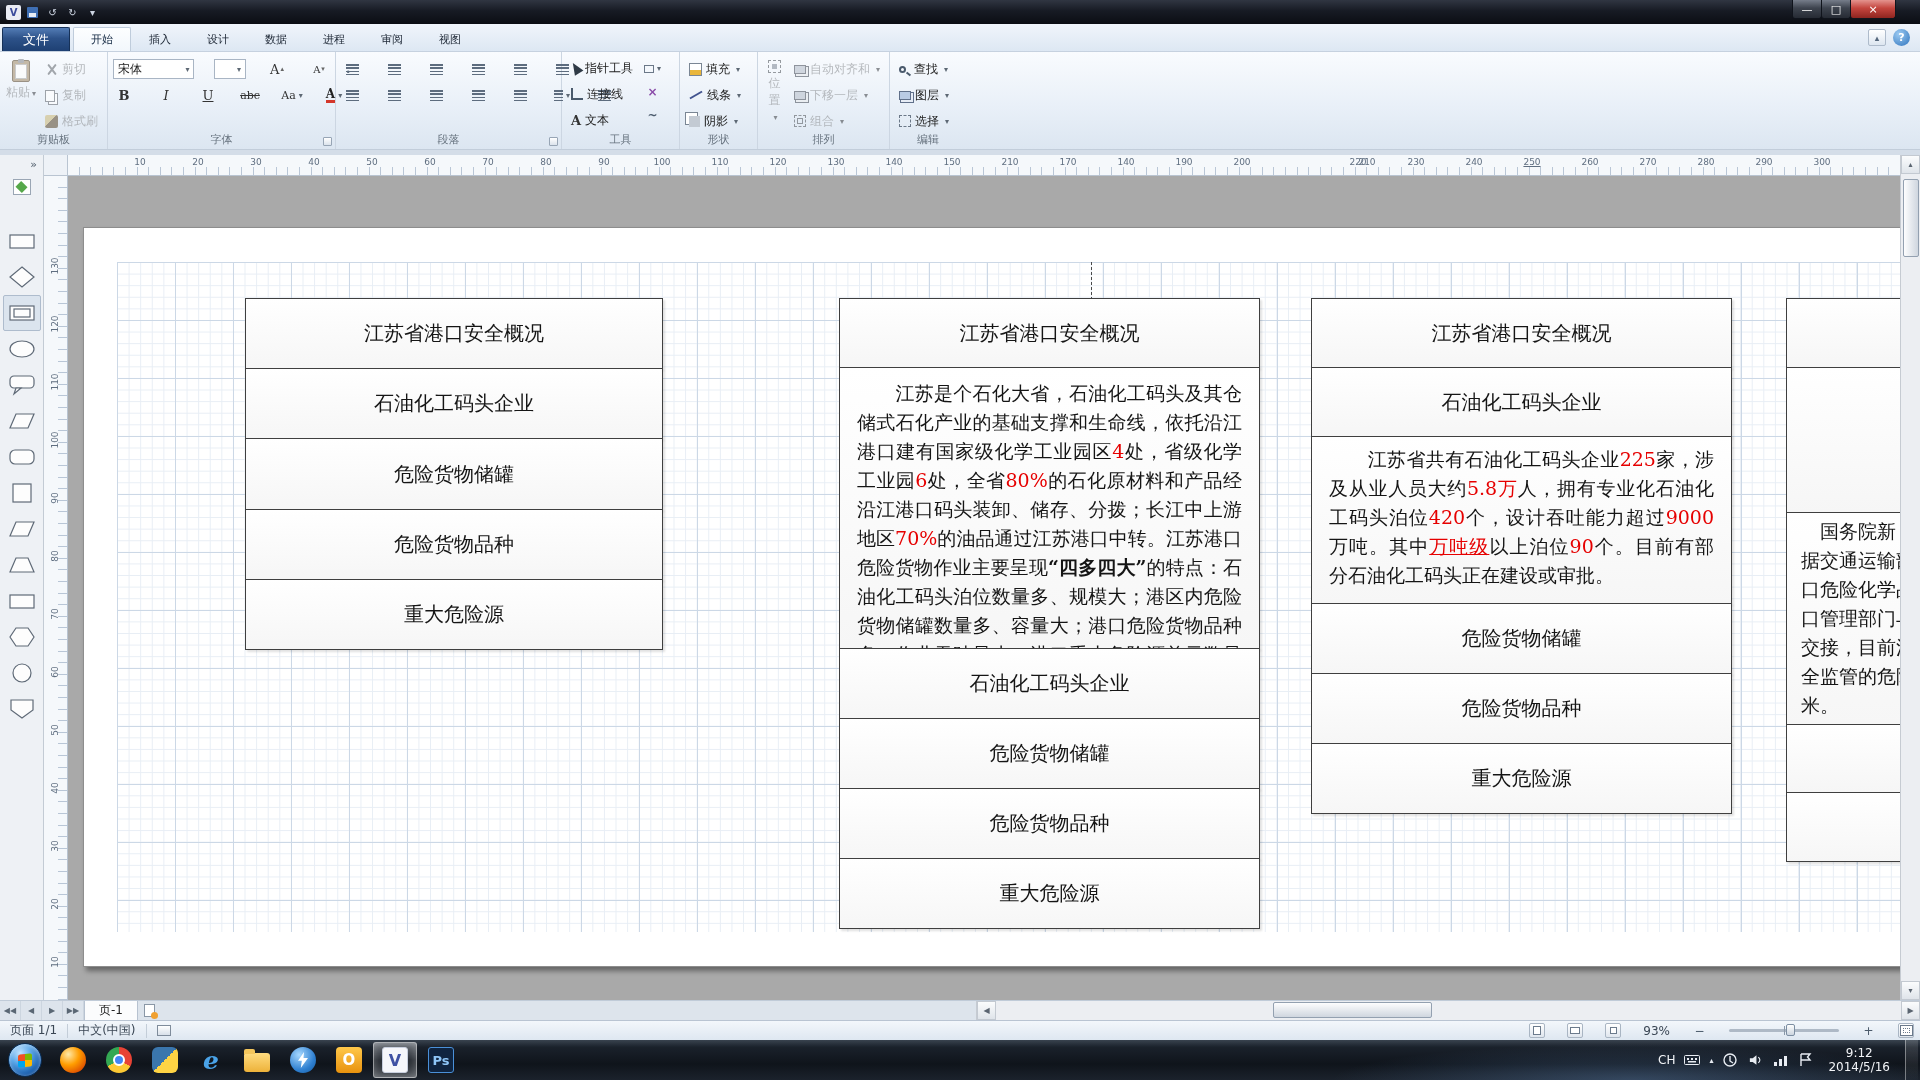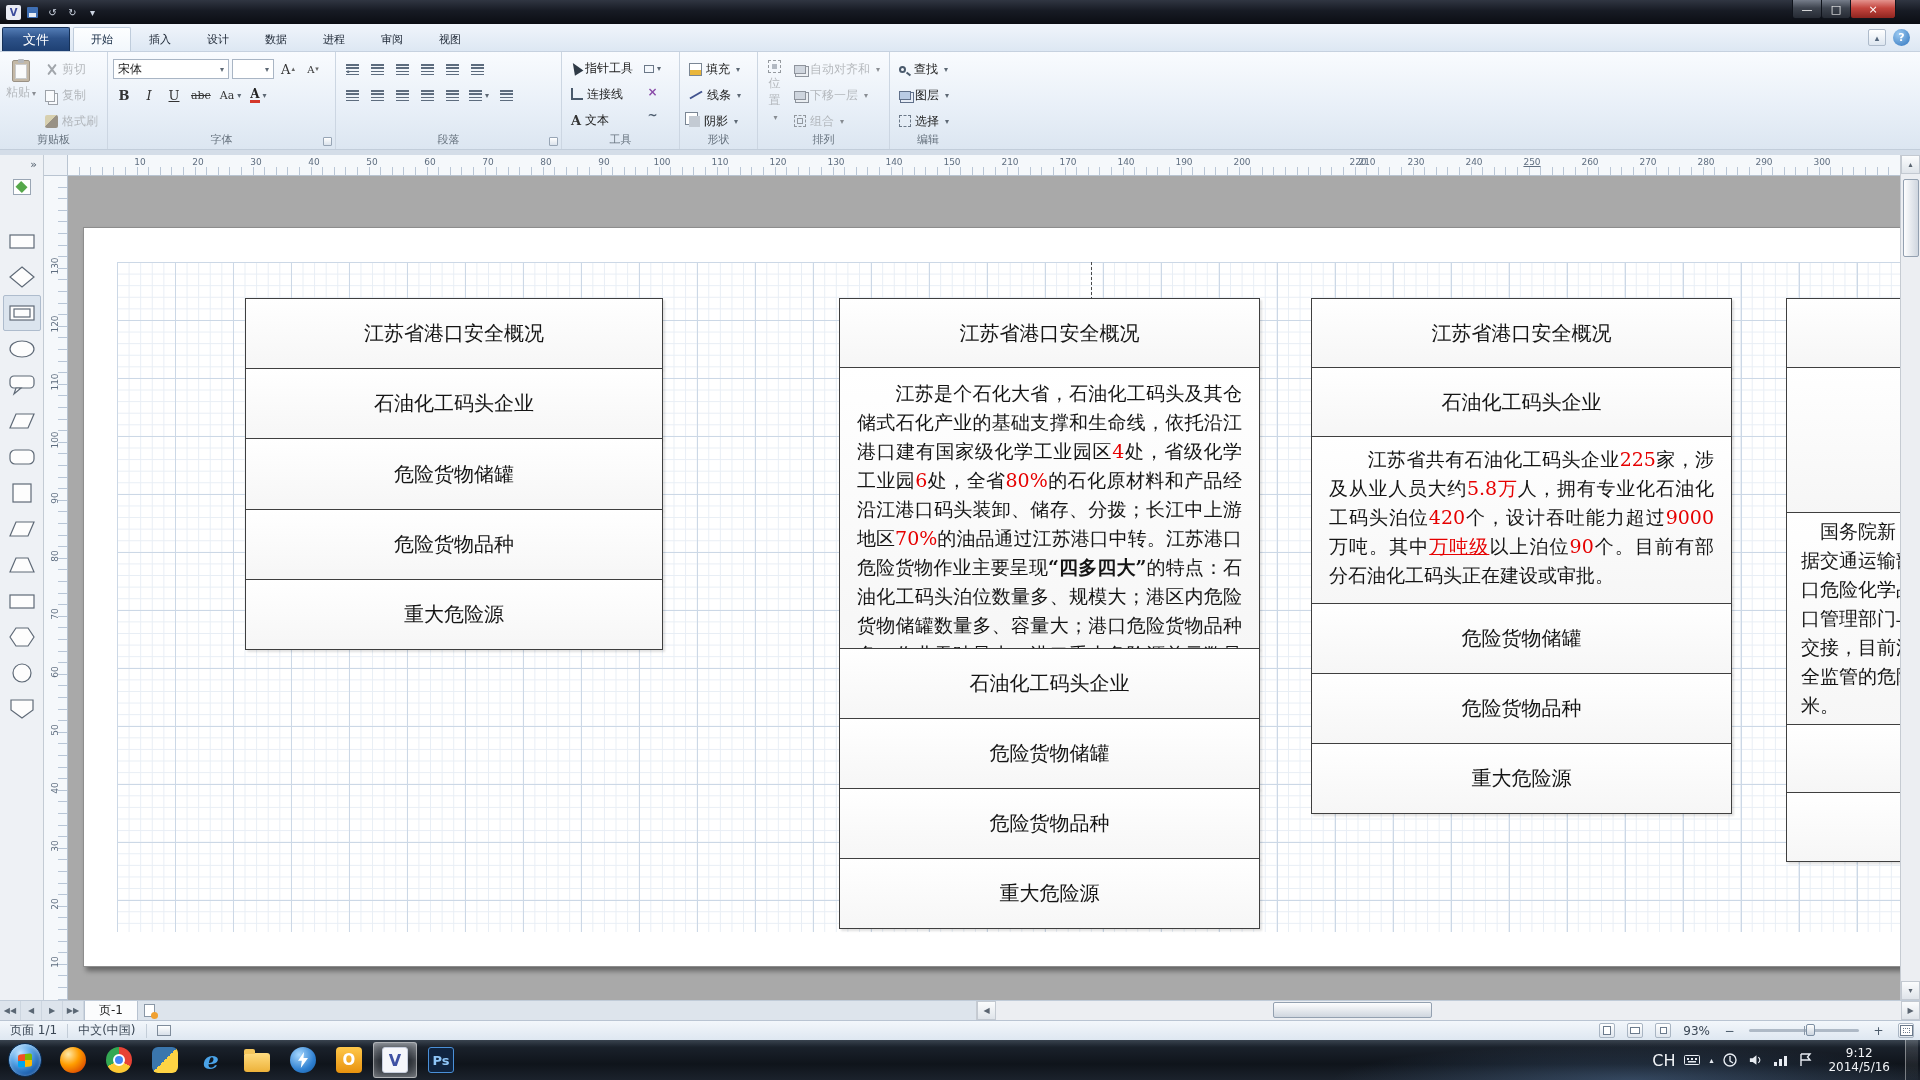--- a/index.html
+++ b/index.html
@@ -41,21 +41,21 @@
   
   #ribbon{position:absolute;left:0;top:52px;width:100%;height:98px;
     background:linear-gradient(#f9fbfe,#e9f0f8 55%,#dce6f1);border-bottom:1px solid #c2cdda;display:flex}
   #ribbon-edge{position:absolute;left:0;top:150px;width:100%;height:5px;background:#d4dde8}
   .rgroup{position:relative;height:100%;border-right:1px solid #ccd6e2;padding:4px 5px 16px;flex:none}
   .rgroup-label{position:absolute;left:0;right:0;bottom:2px;text-align:center;font-size:11px;color:#67737f}
   .launcher{position:absolute;right:3px;bottom:3px;width:9px;height:9px;border:1px solid #97a5b5;
     border-radius:1px;background:linear-gradient(#fff,#dbe3ec)}
   .grp-flex{display:flex;gap:4px;height:100%}
   .vstack{display:flex;flex-direction:column;gap:2px}
-  .row{display:flex;align-items:center;gap:3px;height:26px}
+  .row{display:flex;align-items:center;gap:20px;height:26px}
   .bigbtn{width:48px;display:flex;flex-direction:column;align-items:center;gap:2px;padding-top:4px;border-radius:3px;font-size:12px;text-align:center}
   .smallbtn{display:flex;align-items:center;gap:4px;height:24px;padding:0 4px;border-radius:2px;font-size:12px;white-space:nowrap}
   .disabled{color:#9aa2ac;opacity:.72;filter:grayscale(.6)}
   .dd{font-size:8px;color:#5d6874;margin-left:2px}
   .combo{height:20px;background:#fff;border:1px solid #a9b5c4;display:flex;align-items:center;padding:0 4px;font-size:12px;justify-content:space-between}
   .mib{min-width:22px;height:21px;border:1px solid transparent;border-radius:2px;display:flex;align-items:center;justify-content:center;gap:1px;padding:0 2px}
   .fserif{font-family:"DejaVu Serif","Liberation Serif",serif;font-size:13px;color:#333}
   .fb{font-weight:bold}.fi{font-style:italic}.fu{text-decoration:underline}.fs{text-decoration:line-through}
   .fontcolor{border-bottom:3px solid #d4372a;line-height:12px;font-weight:bold;font-family:"DejaVu Serif",serif}
   .tinyarrow{font-size:7px;color:#666}
@@ -141,21 +141,21 @@
   .pt-space{flex:1}
   .hscroll{width:944px;position:relative;display:flex;background:#eceef2;border-left:1px solid #c6cbd2}
   .htrack{flex:1;position:relative}
   .hthumb{position:absolute;left:277px;top:1px;width:159px;height:16px;background:linear-gradient(#fdfdfe,#cfd6df);border:1px solid #93a0b0;border-radius:2px}
 
   
   #statusbar{position:absolute;left:0;top:1020px;width:100%;height:20px;background:linear-gradient(#f3f7fb,#dee7f1);border-top:1px solid #b9c4d2;display:flex;align-items:center;color:#3a4654}
   .sb-item{padding:0 10px;display:flex;align-items:center;gap:4px}
   .sb-sep{width:1px;height:14px;background:#c3cdd8}
   .macro-ico{width:14px;height:11px;border:1px solid #7f8c9b;background:linear-gradient(#fff,#d8e0e9)}
-  .sb-right{margin-left:auto;display:flex;align-items:center;gap:12px;padding-right:6px}
+  .sb-right{margin-left:auto;display:flex;align-items:center;gap:22px;padding-right:6px}
   .vbtn{width:16px;height:15px;border:1px solid #a9b5c3;background:linear-gradient(#fff,#dfe6ee);border-radius:2px;display:flex;align-items:center;justify-content:center}
   .vbtn-in{width:8px;height:9px;border:1px solid #6b7a8c;background:#fff}
   .zbtn{width:15px;height:15px;display:flex;align-items:center;justify-content:center;color:#4b5a6a;font-size:12px}
   .ztrack{width:110px;height:3px;background:#aeb9c6;border-radius:2px;position:relative}
   .znotch{position:absolute;left:50%;top:-3px;width:1px;height:9px;background:#8a98a8}
   .zthumb{position:absolute;left:52%;top:-5px;width:9px;height:12px;background:linear-gradient(#fefefe,#ccd5df);border:1px solid #7c8ea2;border-radius:2px}
   .fit-ico{width:13px;height:11px;border:1px solid #6b7a8c;background:#fff;position:relative}
   .fit-ico::after{content:"";position:absolute;inset:2px;border:1px dotted #6b7a8c}
 
   
@@ -177,21 +177,21 @@
   .icon-ie{color:#4aa3e8;font-size:25px;font-style:italic;font-family:"DejaVu Serif","Liberation Serif",serif}
   .icon-explorer{width:26px;height:19px;margin-top:5px;border-radius:2px 3px 3px 3px;background:linear-gradient(#ffdc80,#edb23a);position:relative}
   .icon-explorer::before{content:"";position:absolute;top:-4px;left:0;width:11px;height:5px;background:#f4c65c;border-radius:2px 2px 0 0}
   .icon-thunder{border-radius:50%;background:radial-gradient(circle at 35% 30%,#a6d8ff,#2e7fd0 62%,#155a9e)}
   .icon-thunder::after{content:"";position:absolute;left:8px;top:5px;width:10px;height:16px;background:#fff;
     clip-path:polygon(60% 0,0 55%,38% 55%,28% 100%,100% 38%,55% 38%)}
   .icon-outlook{border-radius:4px;background:linear-gradient(#ffc84a,#e8920e);color:#fff;font-size:15px}
   .icon-visio{border-radius:3px;background:#f5f6fa;border:1px solid #c7cedd;color:#3f51a3;font-size:16px}
   .icon-photoshop{border-radius:3px;background:#0f2440;border:1px solid #4a90d9;color:#8ec6f8;font-size:13px}
   .tray{margin-left:auto;display:flex;align-items:center;gap:9px;height:100%;padding-right:2px}
-  .tray-txt{font-size:16px;color:#f2f4f7}
+  .tray-txt{font-size:12px;color:#f2f4f7}
   .tray-ico{width:16px;height:16px;display:flex;align-items:center;just-content:center;justify-content:center}
   .tray-up{font-size:8px;color:#e8ecf2}
   .clock{text-align:center;font-size:12px;line-height:14px;color:#f2f4f7;padding:0 6px}
   .peek{width:13px;height:40px;border-left:1px solid rgba(255,255,255,.4);background:linear-gradient(rgba(255,255,255,.14),rgba(255,255,255,.02))}
 </style>
 </head>
 <body>
 
 <div id="screen">
 

